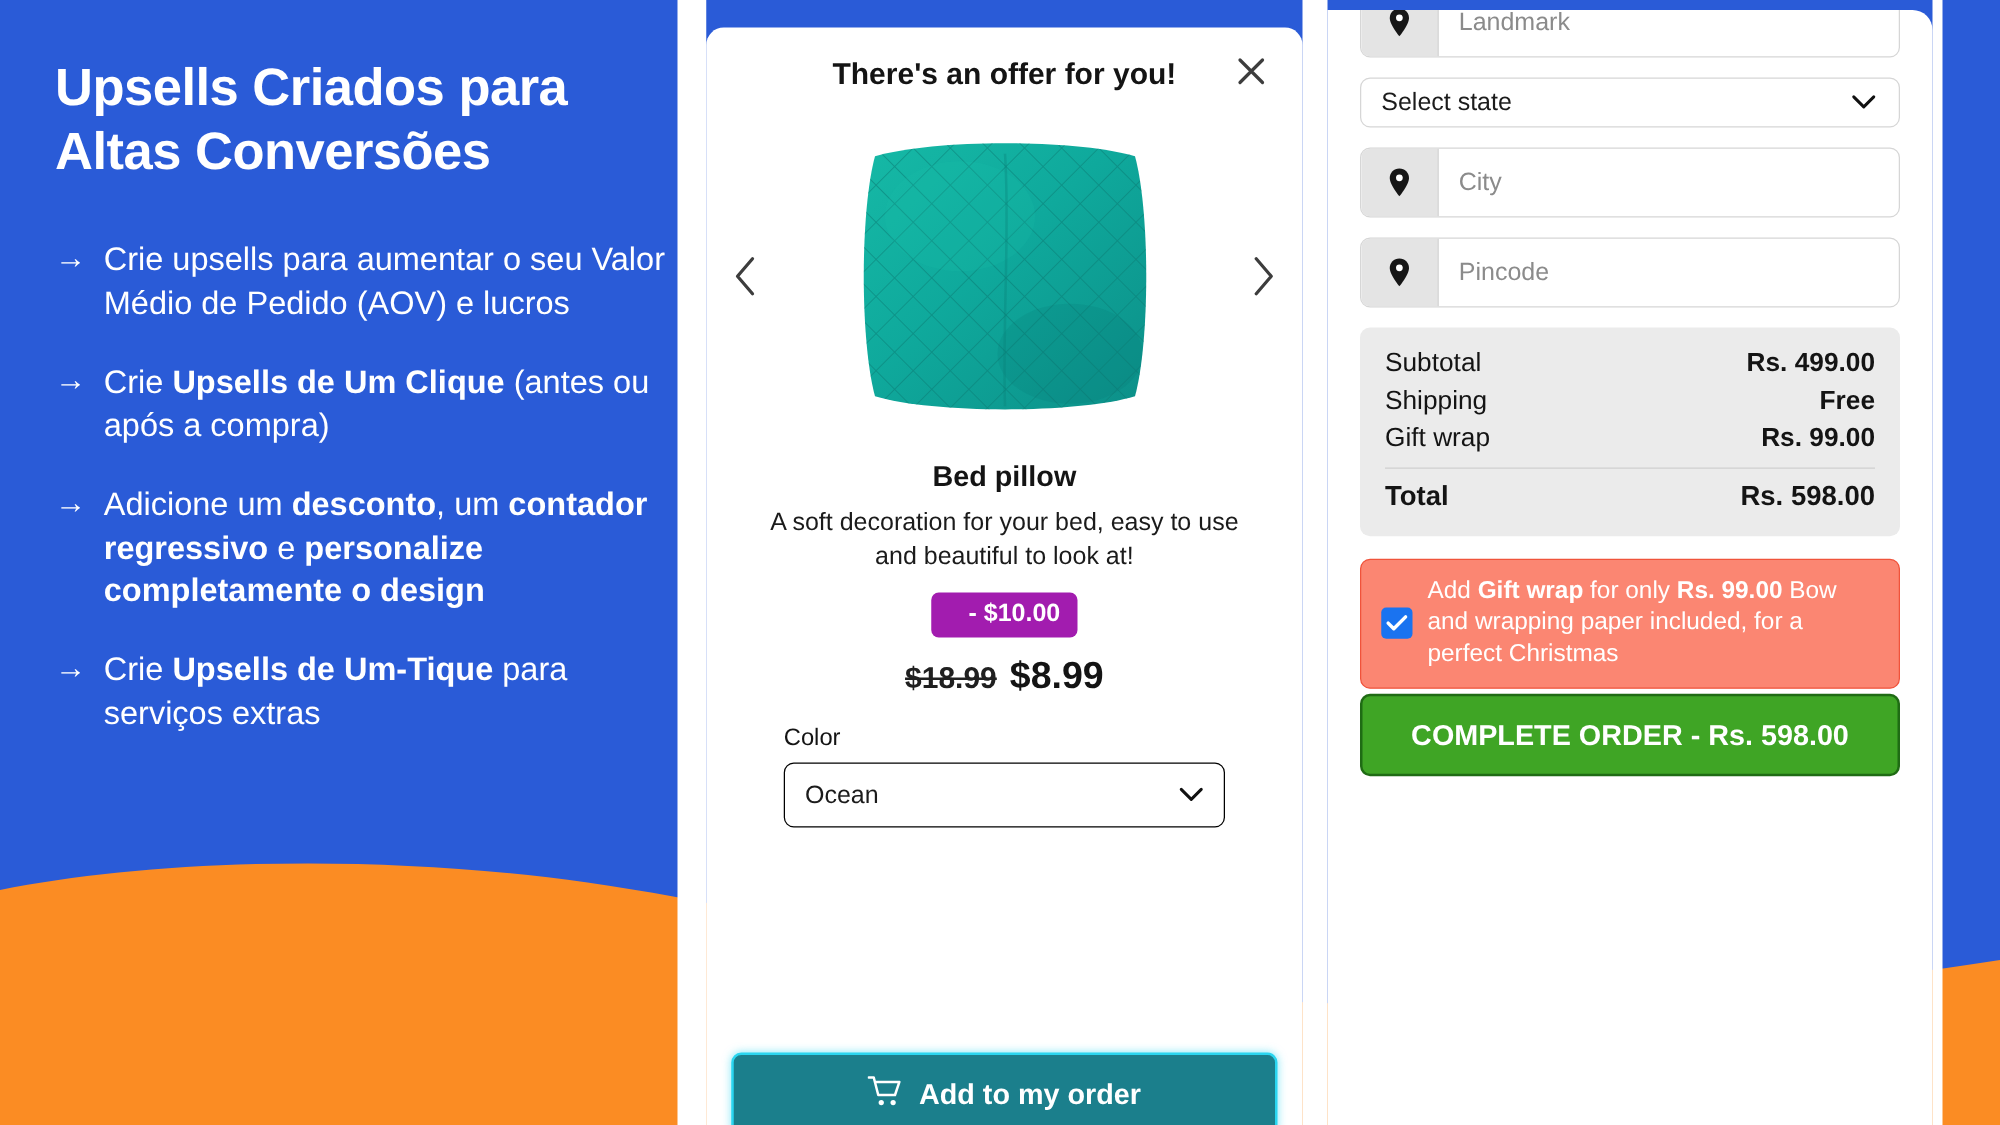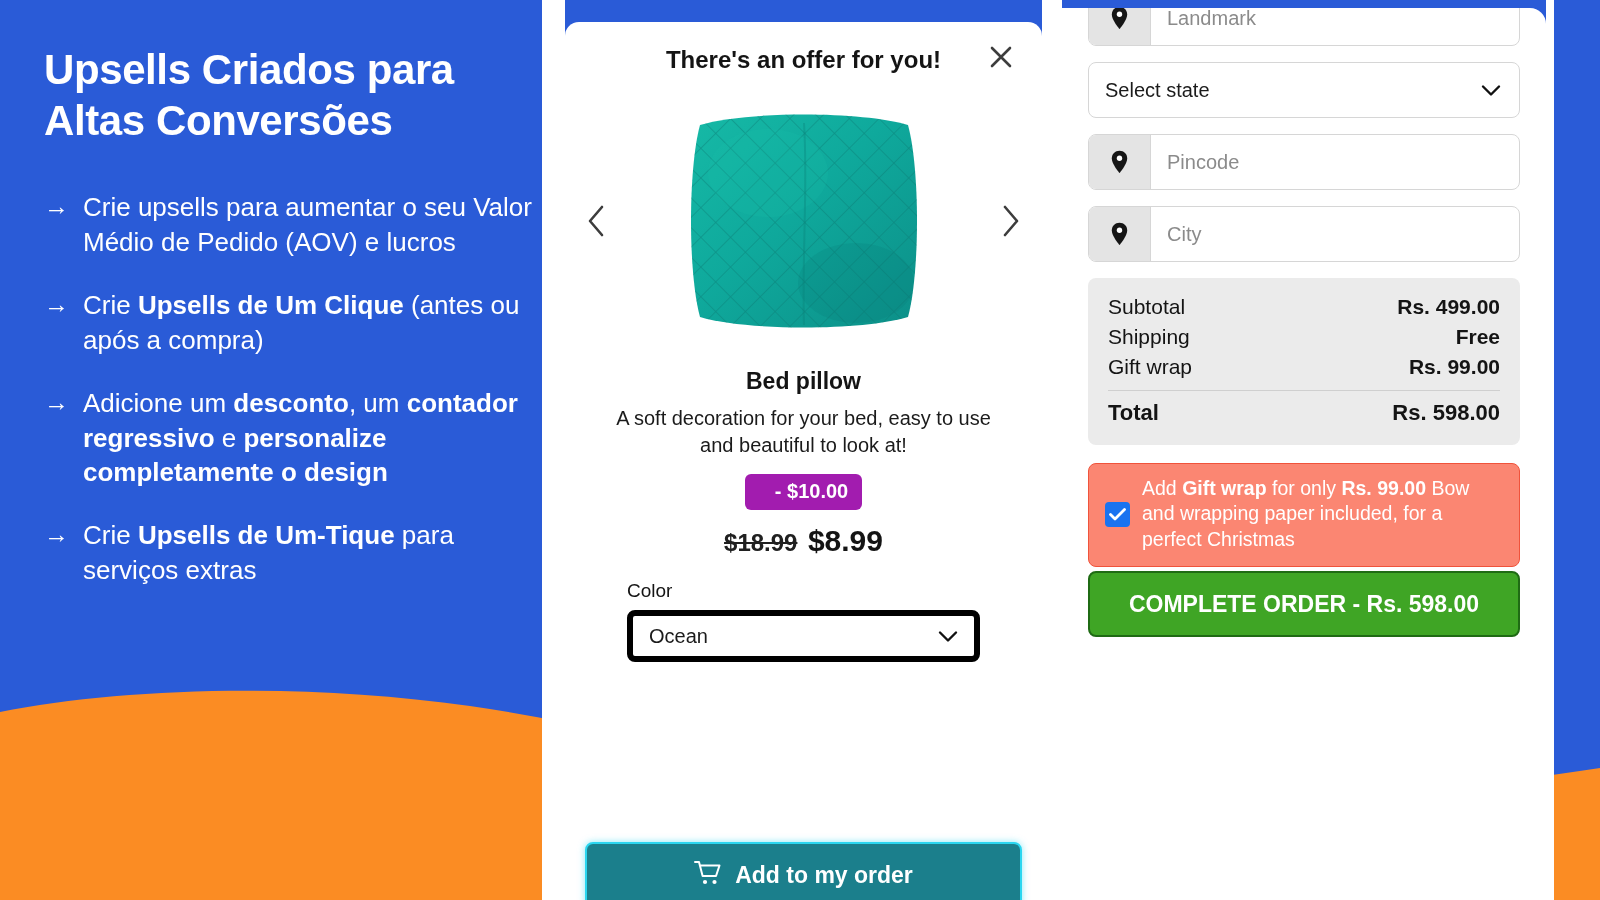--- a/index.html
+++ b/index.html
@@ -138,21 +138,21 @@
   }
   .price-new { font-size: 30px; font-weight: bold; }
   .field-label {
     margin: 22px 0 8px 62px;
     font-size: 19px; font-weight: normal; color: #141414;
   }
   .select-box {
     position: relative;
     margin: 0 62px;
     height: 52px;
-    border: 6px solid #000000;
+    border: 1px solid #000000;
     border-radius: 8px;
     background: #ffffff;
     display: flex; align-items: center;
     padding: 0 16px;
     font-size: 20px; color: #1b1b1b;
     cursor: pointer;
   }
   .select-box .chev {
     position: absolute; right: 16px; top: 50%;
     transform: translateY(-50%);
@@ -200,21 +200,21 @@
   }
   .input-field {
     flex: 1;
     display: flex; align-items: center;
     padding: 0 16px;
     font-size: 20px;
     color: #8b8b8b;
   }
   .select-row {
     position: relative;
-    height: 56px;
+    height: 40px;
     border: 1px solid #d6d6d6;
     border-radius: 8px;
     background: #ffffff;
     display: flex; align-items: center;
     padding: 0 16px;
     margin-bottom: 16px;
     font-size: 20px; color: #1b1b1b;
     cursor: pointer;
   }
   .select-row .chev { position: absolute; right: 18px; top: 50%; transform: translateY(-50%); }
@@ -426,31 +426,31 @@
       </span>
     </div>
 
     <div class="input-group">
       <div class="input-icon">
         <svg width="17" height="24" viewBox="0 0 17 24" aria-hidden="true">
           <path d="M8.5 0.8 C4.1 0.8 0.8 4.1 0.8 8.4 C0.8 14 8.5 23 8.5 23 C8.5 23 16.2 14 16.2 8.4 C16.2 4.1 12.9 0.8 8.5 0.8 Z" fill="#161616"></path>
           <circle cx="8.5" cy="8.2" r="2.7" fill="#ffffff"></circle>
         </svg>
       </div>
-      <div class="input-field">Pincode</div>
+      <div class="input-field">City</div>
     </div>
 
     <div class="input-group">
       <div class="input-icon">
         <svg width="17" height="24" viewBox="0 0 17 24" aria-hidden="true">
           <path d="M8.5 0.8 C4.1 0.8 0.8 4.1 0.8 8.4 C0.8 14 8.5 23 8.5 23 C8.5 23 16.2 14 16.2 8.4 C16.2 4.1 12.9 0.8 8.5 0.8 Z" fill="#161616"></path>
           <circle cx="8.5" cy="8.2" r="2.7" fill="#ffffff"></circle>
         </svg>
       </div>
-      <div class="input-field">City</div>
+      <div class="input-field">Pincode</div>
     </div>
 
 
     <div class="summary">
       <div class="summary-row">
         <span>Subtotal</span>
         <span class="amt">Rs. 499.00</span>
       </div>
       <div class="summary-row">
         <span>Shipping</span>

